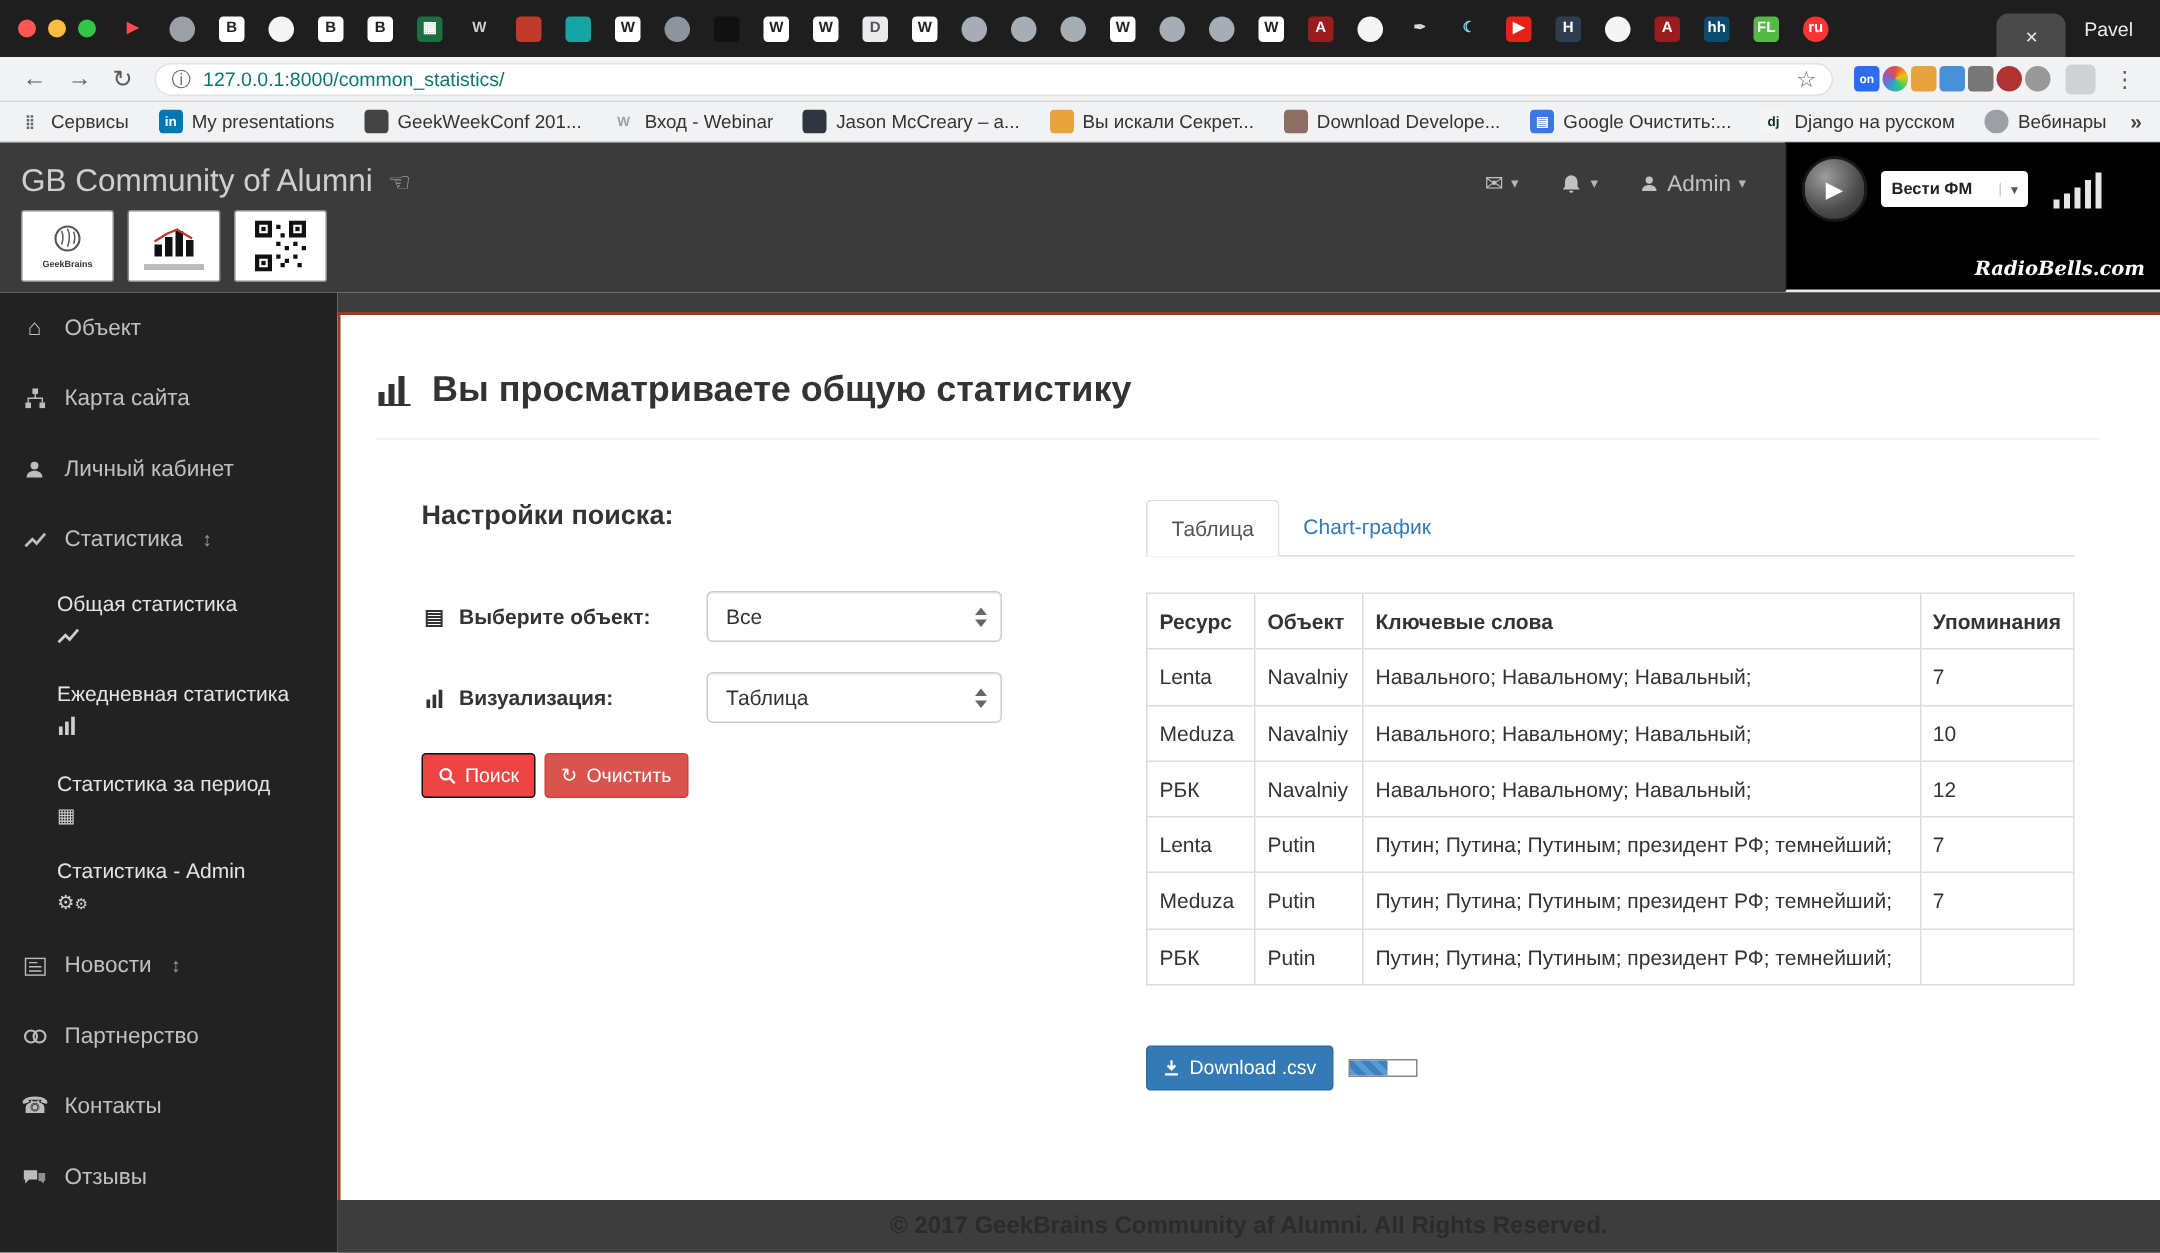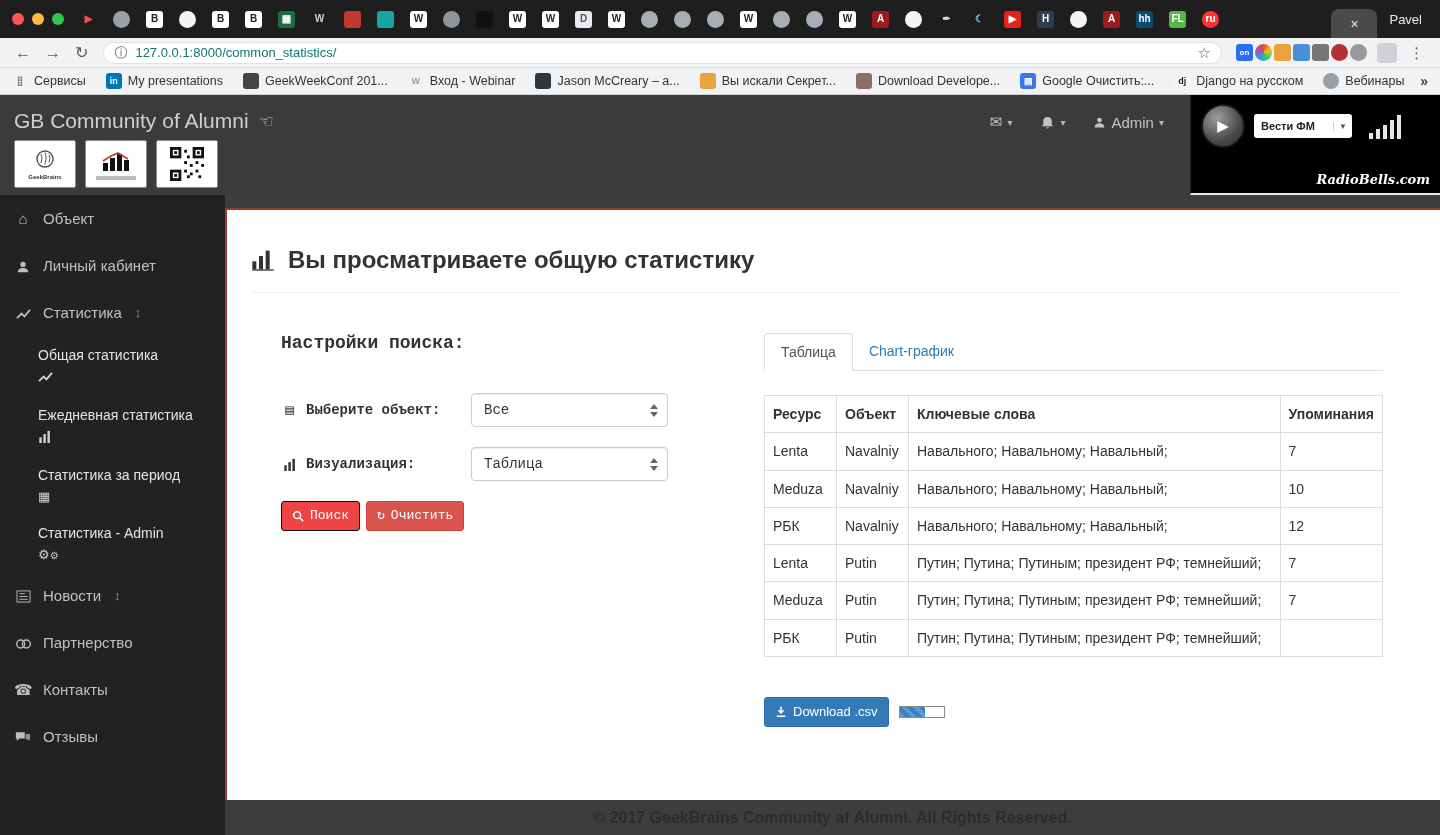--- a/index.html
+++ b/index.html
@@ -72,21 +72,21 @@
   
   .content-region { position:absolute; left:225px; top:195px; right:0; bottom:0; background:#3d3d3d; }
   .content { position:absolute; left:0; right:0; top:13px; bottom:35px; background:#fff; border-top:2px solid #993a26; border-left:2px solid #993a26; overflow:hidden; padding-top:22px; }
   .footer { position:absolute; left:0; right:0; bottom:0; height:35px; background:#3d3d3d; display:flex; align-items:center; justify-content:center; color:#2b2b2b; font-size:16px; font-weight:bold; }
 
   .page-title { display:flex; align-items:center; gap:13px; margin:14px 0 0 24px; font-size:24px; font-weight:bold; color:#333; }
   .page-title svg { display:block; }
   .title-rule { border:0; border-top:1px solid #eee; margin:18px 40px 0 24px; }
 
   .columns { display:flex; margin-top:40px; padding-left:54px; }
-  .left-col { width:440px; flex:none;font-family:Liberation Mono, monospace; }
+  .left-col { width:440px; flex:none; }
   .right-col { flex:1; padding:0 57px 0 28px; }
   .panel-h { font-size:18px; font-weight:bold; color:#333; margin:0 0 40px 0; }
 
   .form-row { display:flex; align-items:center; margin-bottom:20px; }
   .form-label { width:190px; display:flex; align-items:center; gap:8px; font-size:14px; font-weight:bold; color:#333; flex:none; }
   .lbl-ic { width:17px; flex:none; color:#333; font-size:14px; line-height:1; text-align:center; }
   .lbl-ic svg { display:block; margin:0 auto; }
   .select { width:197px; height:34px; border:1px solid #ccc; border-radius:4px; background:#fff; display:flex; align-items:center; justify-content:space-between; padding:0 9px 0 12px; font-size:14px; color:#333; box-shadow:inset 0 1px 1px rgba(0,0,0,.075); }
   .sel-caret { display:flex; flex-direction:column; gap:3px; }
   .sel-caret i { width:0; height:0; border-left:4px solid transparent; border-right:4px solid transparent; display:block; }
@@ -325,20 +325,31 @@
       </div>
     </div>
     <div class="radio-brand">RadioBells.com</div>
   </div>
 </div>
 
 <div class="sidebar">
   <div class="side-item">
     <span class="ic">⌂</span>
     <span>Объект</span>
+  </div>
+  <div class="side-item">
+    <span class="ic">
+      <svg width="15" height="15" viewBox="0 0 16 16">
+          <rect x="6" y="1" width="4" height="4" fill="currentColor"></rect>
+          <rect x="1" y="11" width="4" height="4" fill="currentColor"></rect>
+          <rect x="11" y="11" width="4" height="4" fill="currentColor"></rect>
+          <path d="M8 5v3M3 11V8h10v3" stroke="currentColor" fill="none"></path>
+        </svg>
+    </span>
+    <span>Карта сайта</span>
   </div>
   <div class="side-item">
     <span class="ic">
       <svg width="14" height="14" viewBox="0 0 16 16" fill="currentColor">
           <circle cx="8" cy="5" r="3"></circle>
           <path d="M2 14c0-3.3 2.7-5 6-5s6 1.7 6 5z"></path>
         </svg>
     </span>
     <span>Личный кабинет</span>
   </div>

